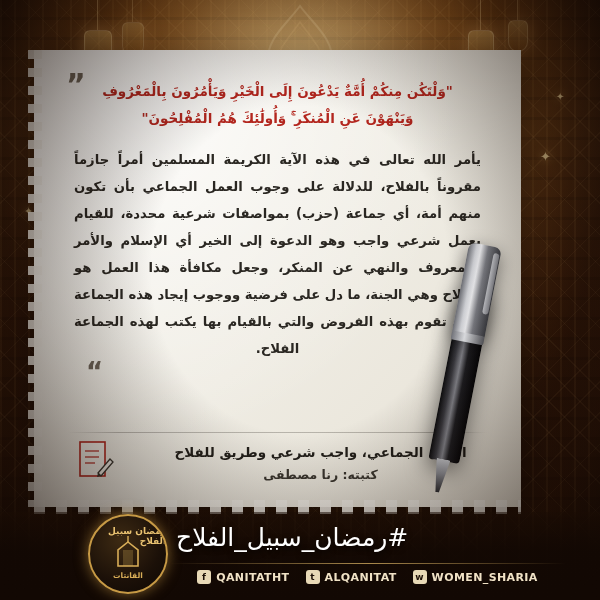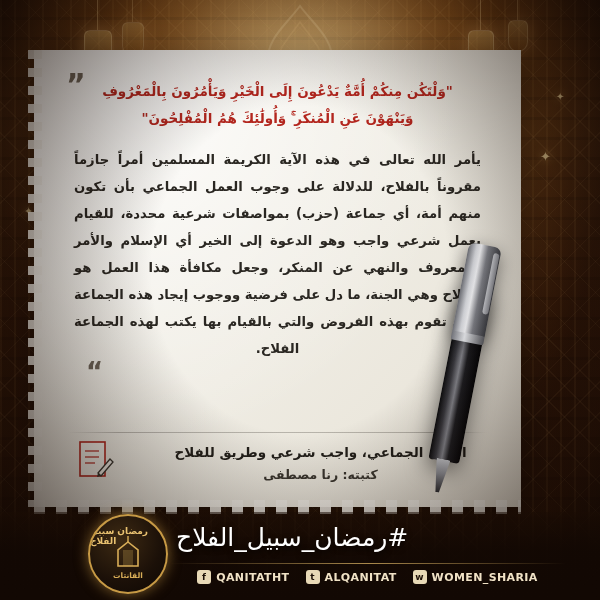--- a/index.html
+++ b/index.html
@@ -288,21 +288,21 @@
     border-radius: 50%;
     background: radial-gradient(circle at 40% 32%, #3d2a13 0%, #1b1008 60%, #0d0703 100%);
     border: 2px solid #c79a45;
     box-shadow: 0 0 14px rgba(210, 160, 70, 0.55);
     overflow: hidden;
   }
   .emblem-text {
     position: absolute;
     left: 0; right: 0;
     top: 10px;
-    text-align: left;
+    text-align: right;
     color: #e9c271;
     font-size: 9px;
     font-weight: bold;
     direction: rtl;
   }
   .emblem-sub {
     position: absolute;
     left: 0; right: 0;
     bottom: 12px;
     text-align: center;

